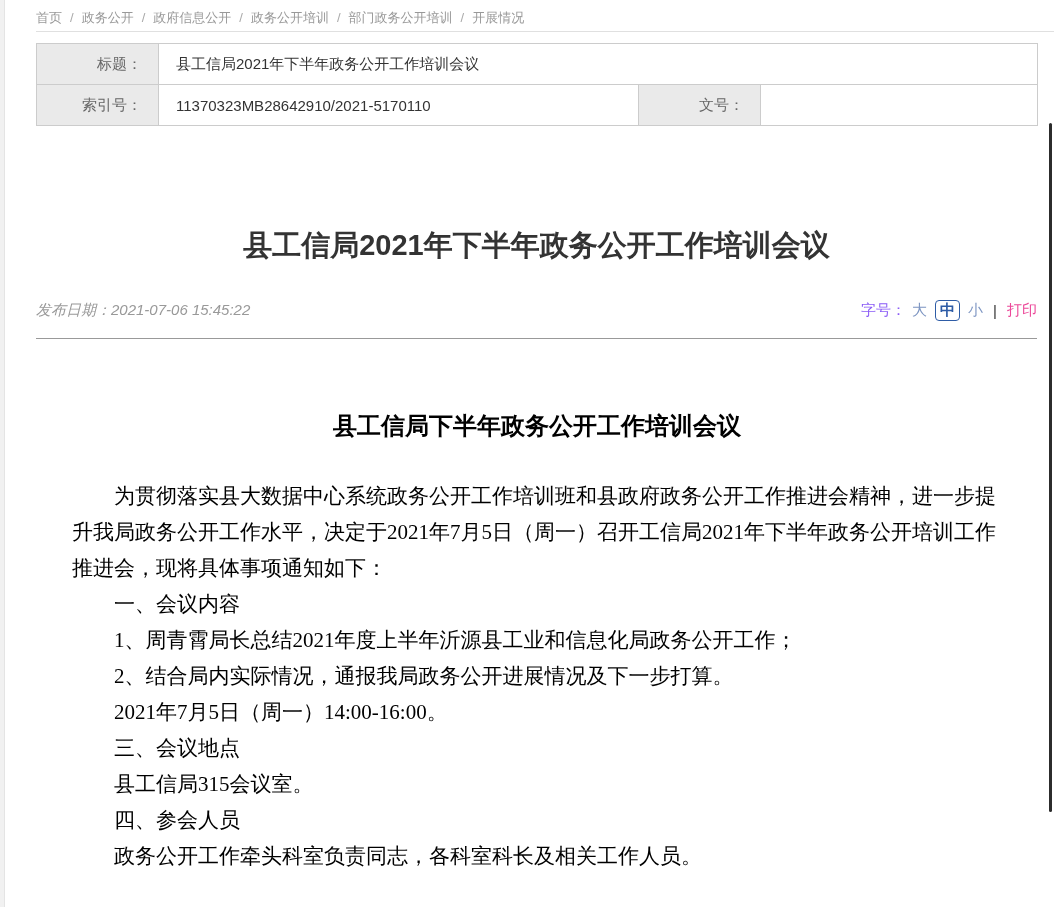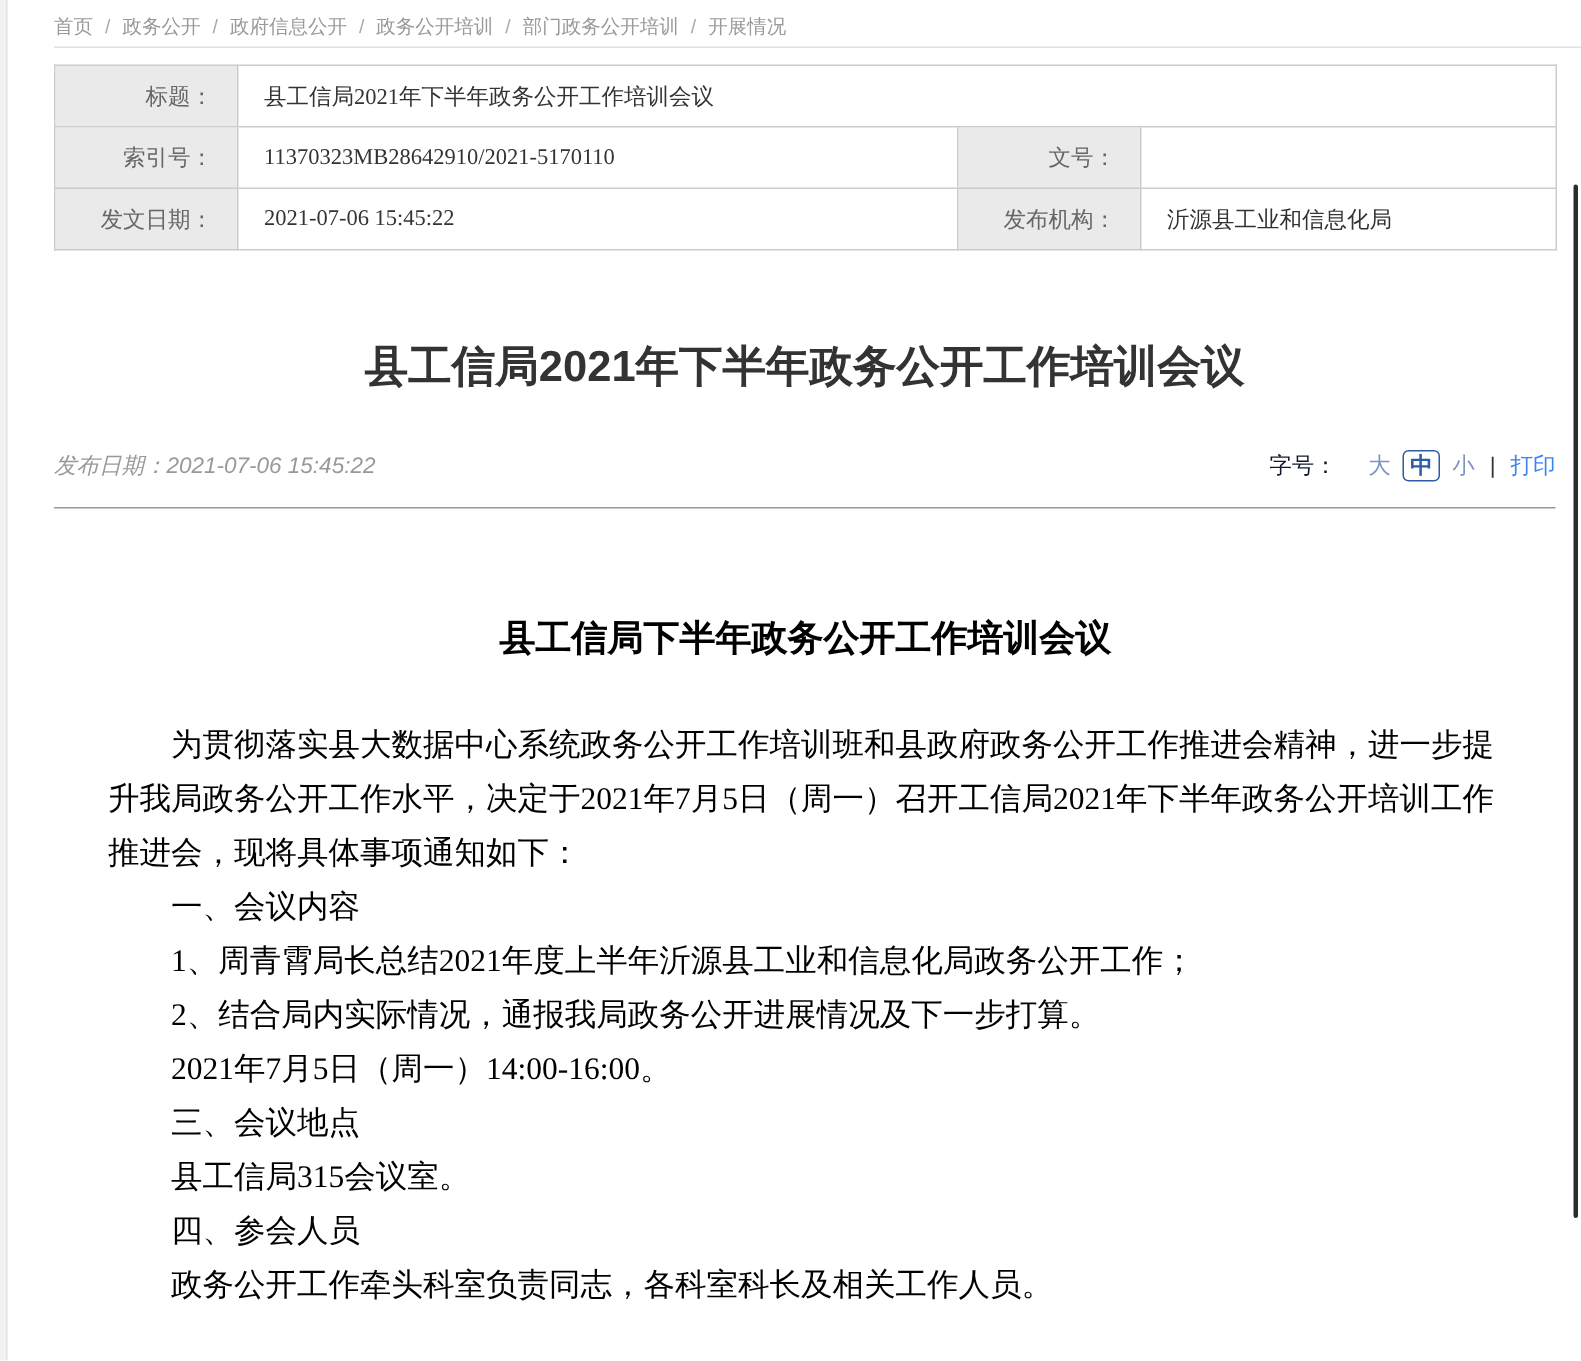--- a/index.html
+++ b/index.html
@@ -17,39 +17,39 @@
     white-space:nowrap;}
   .breadcrumb a{color:#999;text-decoration:none;cursor:pointer;}
   .breadcrumb .sep{margin:0 8px;color:#aaa;}
 
   .top-divider{position:absolute;top:31px;left:36px;right:0;height:0;
     border-top:1px solid #e0e0e0;}
 
   
   .meta-table{position:absolute;top:43px;left:36px;width:1001px;
     border-collapse:collapse;font-size:15px;table-layout:fixed;}
-  .meta-table td{border:1px solid #cccccc;height:40px;overflow:hidden;font-family:Liberation Serif, serif;}
+  .meta-table td{border:1px solid #cccccc;height:40px;overflow:hidden;}
   .meta-table td.lbl{background:#eaeaea;color:#666;text-align:right;
     padding:0 16px 0 0;}
   .meta-table td.val{background:#fff;color:#333;text-align:left;
     padding:0 0 0 17px;}
 
   
   .article-title{position:absolute;top:226px;left:36px;width:1001px;margin:0;
     text-align:center;font-size:29px;line-height:38px;font-weight:bold;color:#333;}
   .meta-row{position:absolute;top:299px;left:36px;width:1001px;height:22px;
     display:flex;justify-content:space-between;align-items:center;font-size:15px;}
   .pub-date{color:#999;font-style:italic;}
   .font-controls{display:flex;align-items:center;color:#3d4a68;}
-  .fc-label{color:#0f172a;margin-right:17px;}
+  .fc-label{color:#8b5cf6;margin-right:2px;}
   .size-btn{color:#7d95c2;cursor:pointer;margin:0 4px;text-decoration:none;}
   .size-btn.active{color:#2e5ca6;border:1px solid #2e5ca6;border-radius:4px;
     padding:0 4px;font-weight:bold;}
   .pipe{color:#333;margin:0 10px 0 6px;}
-  .print-btn{color:#3b82f6;cursor:pointer;text-decoration:none;}
+  .print-btn{color:#ec4899;cursor:pointer;text-decoration:none;}
 
   .content-divider{position:absolute;top:338px;left:36px;width:1001px;height:0;
     border-top:1px solid #999;}
 
   
   .article-body{position:absolute;top:338px;left:72px;width:930px;
     font-family:"Liberation Serif","DejaVu Serif",serif;color:#000;}
   .content-heading{margin:72px 0 17px 0;text-align:center;
     font-size:24px;line-height:32px;font-weight:bold;color:#000;}
   .paragraphs{margin-top:36px;font-size:21px;line-height:36px;}
@@ -79,26 +79,20 @@
       <tr>
     <td class="lbl">标题：</td>
     <td class="val" colspan="3">县工信局2021年下半年政务公开工作培训会议</td>
   </tr>
   <tr>
     <td class="lbl">索引号：</td>
     <td class="val">11370323MB28642910/2021-5170110</td>
     <td class="lbl">文号：</td>
     <td class="val"></td>
   </tr>
-  <tr>
-    <td class="lbl">发文日期：</td>
-    <td class="val">2021-07-06 15:45:22</td>
-    <td class="lbl">发布机构：</td>
-    <td class="val">沂源县工业和信息化局</td>
-  </tr>
 </tbody>
   </table>
 
 <h1 class="article-title">县工信局2021年下半年政务公开工作培训会议</h1>
 
 <div class="meta-row">
   <div class="pub-date">
     <span>发布日期：</span><span>2021-07-06 15:45:22</span>
   </div>
   <div class="font-controls">

